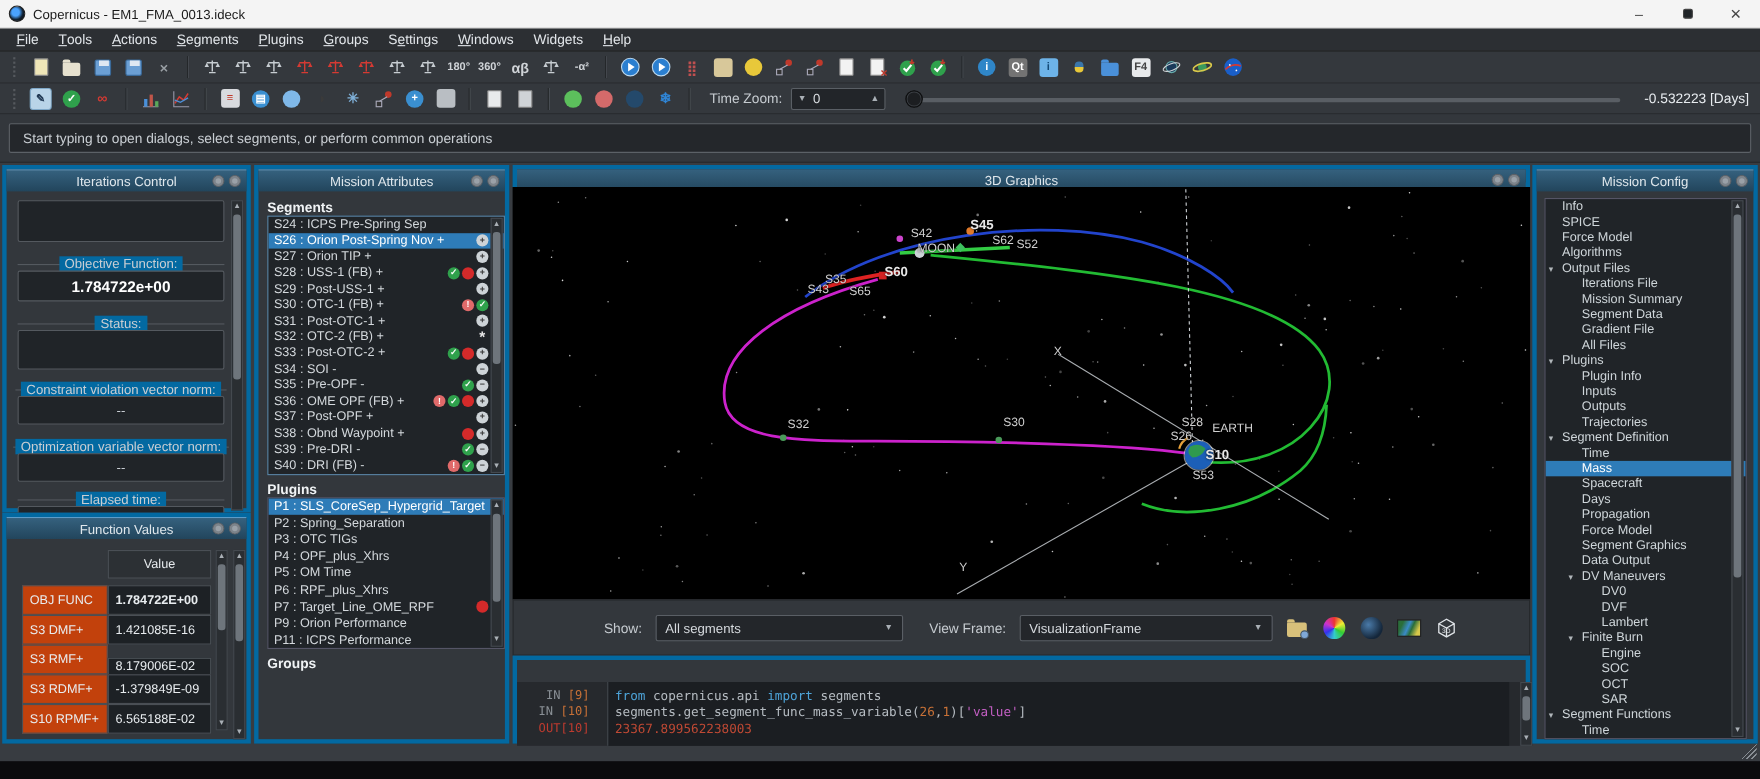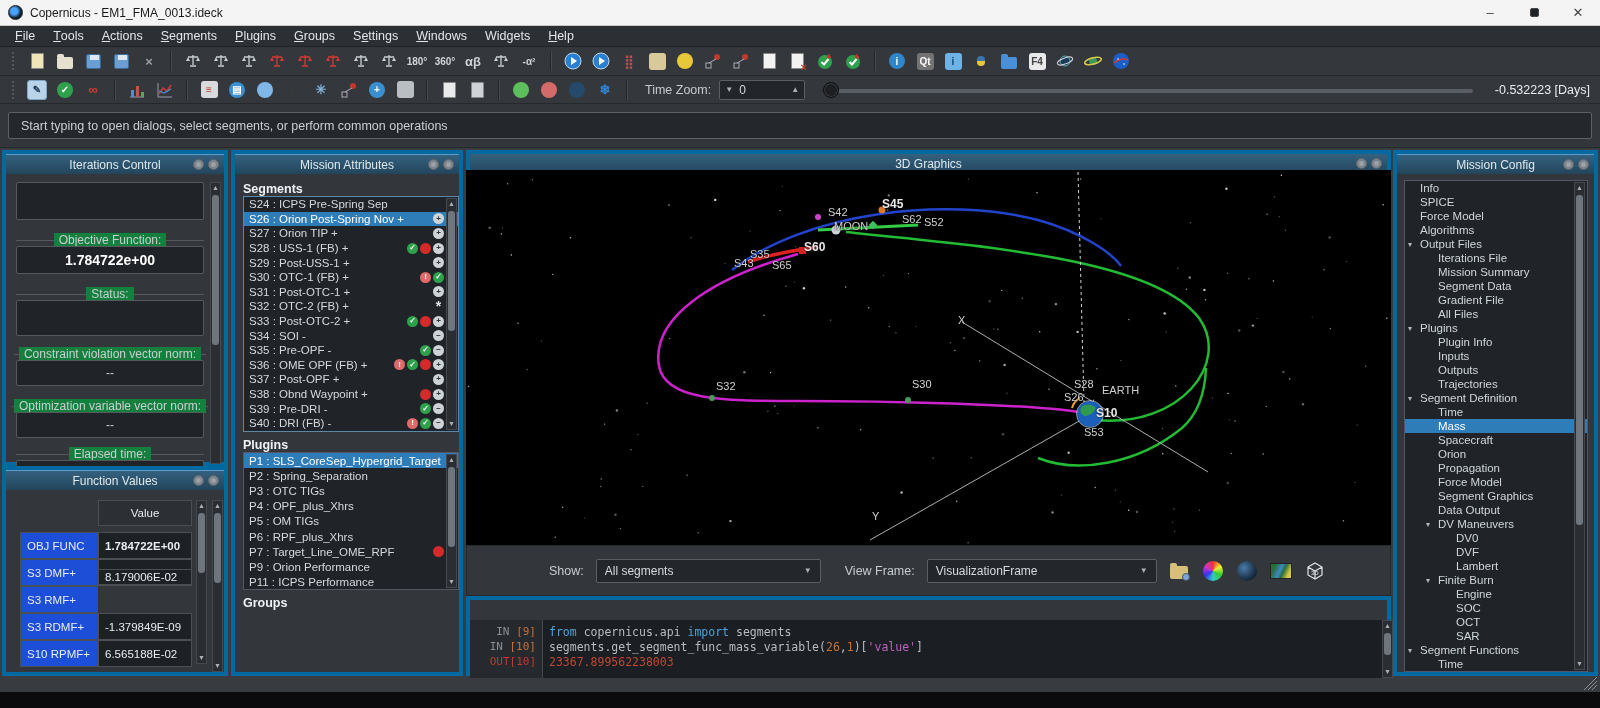--- a/index.html
+++ b/index.html
@@ -72,21 +72,21 @@
     display:flex; align-items:center; justify-content:center; position:relative;}
   .phdr .ptitle { color:#dfe7ec; font-size:12px; }
   .hbtns { position:absolute; right:5px; top:4px; display:flex; gap:4px;}
   .hbtn { width:11px; height:11px; border-radius:50%; background:#9aa1a8; border:1px solid #5c6167;
     box-shadow:inset 0 0 0 2px #7d848b;}
   .box { background:#202428; border:1px solid #54595f; border-radius:2px;}
   .dashval { color:#c9ced3; font-size:12px; text-align:center; }
 
   
   .fset { position:absolute; border-top:1px solid #54595f; }
-  .fset .leg { position:relative; top:-8px; margin:0 auto; background:#15803d; padding:0 5px;
+  .fset .leg { position:relative; top:-8px; margin:0 auto; background:#0369a1; padding:0 5px;
     width:max-content; color:#c9ced3; font-size:12px;}
 
   
   .vscroll { position:absolute; width:11px; background:#2a2e32; border:1px solid #44494f;
     display:flex; flex-direction:column; align-items:center;}
   .sb-a { width:100%; height:10px; color:#aab0b6; font-size:7px; text-align:center; line-height:10px;}
   .sb-t { width:7px; background:#6e757c; border-radius:3px; margin-top:2px;}
 
   
   .listbox { position:absolute; background:#202428; border:1px solid #556; overflow:hidden;}
@@ -95,41 +95,41 @@
   .lrow.sel { background:#2e7cb8; color:#fff;}
   .lrow .ricons { position:absolute; right:14px; top:0; height:100%; display:flex; align-items:center; gap:2px;}
   .sico { width:11px; height:11px; border-radius:50%; display:flex; align-items:center; justify-content:center;
     font-size:8px; font-weight:bold; line-height:1;}
   .sico.star { background:transparent !important; font-size:14px; color:#e8e8e8; font-weight:bold;}
   .sect-label { position:absolute; color:#f0f3f5; font-size:12.5px; font-weight:bold;}
 
   
   .fv-cell { position:absolute; border:1px solid #4a4f55; color:#e8ecef; font-size:11.5px;
     display:flex; align-items:center;}
-  .fv-name { background:#1d4ed8; padding-left:6px;}
+  .fv-name { background:#c2410c; padding-left:6px;}
   .fv-val  { background:#1d2125; padding-left:6px;}
   .fv-hdr  { background:#2c3034; justify-content:center;}
 
   
   #canvas3d { position:absolute; left:466px; top:170px; width:925px; height:375px; background:#000; overflow:hidden;}
   .glabel { position:absolute; color:#d0d0d0; font-size:11px; text-shadow:0 0 2px #000; white-space:nowrap;}
   .glabel.b { font-weight:bold; color:#e8e8e8; font-size:12px;}
 
   
   #gctrl { position:absolute; left:466px; top:545px; width:925px; height:51px; background:#33373c;
     border:1px solid #26292c; display:flex; align-items:center;}
   .gc-label { color:#c6cbd0; font-size:12.5px; }
   .dropdown { height:24px; background:#23262a; border:1px solid #5a5f65; border-radius:2px;
     color:#d6dade; font-size:12px; display:flex; align-items:center; padding:0 8px;}
   .dropdown .dd-arrow { margin-left:auto; font-size:8px; color:#aab0b6;}
   .gicon { width:24px; height:24px; margin-left:10px; display:flex; align-items:center; justify-content:center;}
 
   
   #pypanel { position:absolute; left:466px; top:596px; width:925px; height:80px;}
-  #pybody { position:absolute; left:0; top:20px; width:923px; height:58px; background:#26292d; display:flex;}
+  #pybody { position:absolute; left:0; top:20px; width:923px; height:58px; background:#26292d; display:flex;gap:10px;}
   #pygutter { width:72px; padding-top:5px; font-family:"DejaVu Sans Mono", monospace; font-size:11px;
     text-align:right; }
   #pygutter div { height:15px; padding-right:6px;}
   #pycode { flex:1; background:#1b1e22; border-left:1px solid #44494f; padding:5px 0 0 6px;
     font-family:"DejaVu Sans Mono", monospace; font-size:11.5px; }
   #pycode div { height:15px; white-space:pre;}
   .ck{color:#4da3d8;} .cp{color:#b6bcc2;} .cn{color:#c87137;} .cs{color:#c45fc4;} .co{color:#bf4934;}
   .gin{color:#8a9096;} .gbr{color:#c87137;} .gout{color:#bf3b2f;}
 
   
@@ -506,21 +506,21 @@
           <span class="hbtn"></span>
         </span>
     </div>
     <div id="fv-table">
         <div class="fv-cell fv-hdr" style="left: 92px; top: 30px; width: 94px; height: 26px; position: absolute;">Value</div>
         <div class="fv-cell fv-name" style="left: 14px; top: 62px; width: 78px; height: 27px; position: absolute;">OBJ FUNC</div>
         <div class="fv-cell fv-val" style="left: 92px; top: 62px; width: 94px; height: 27px; position: absolute; font-weight: bold;">1.784722E+00</div>
         <div class="fv-cell fv-name" style="left: 14px; top: 89px; width: 78px; height: 27px; position: absolute;">S3 DMF+</div>
         <div class="fv-cell fv-val" style="left: 92px; top: 89px; width: 94px; height: 27px; position: absolute;">1.421085E-16</div>
         <div class="fv-cell fv-name" style="left: 14px; top: 116px; width: 78px; height: 27px; position: absolute;">S3 RMF+</div>
-        <div class="fv-cell fv-val" style="left: 92px; top: 99px; width: 94px; height: 16px; position: absolute;">8.179006E-02</div>
+        <div class="fv-cell fv-val" style="left: 92px; top: 128px; width: 94px; height: 16px; position: absolute;">8.179006E-02</div>
         <div class="fv-cell fv-name" style="left: 14px; top: 143px; width: 78px; height: 27px; position: absolute; text-align: right;">S3 RDMF+</div>
         <div class="fv-cell fv-val" style="left: 92px; top: 143px; width: 94px; height: 27px; position: absolute;">-1.379849E-09</div>
         <div class="fv-cell fv-name" style="left: 14px; top: 170px; width: 78px; height: 27px; position: absolute;">S10 RPMF+</div>
         <div class="fv-cell fv-val" style="left: 92px; top: 170px; width: 94px; height: 27px; position: absolute;">6.565188E-02</div>
       </div>
     <div class="vscroll" style="left:190px; top:30px; height:164px;">
       <span class="sb-a">▲</span>
       <span class="sb-t" style="height:60px;"></span>
       <span class="sb-a" style="margin-top:auto;">▼</span>
     </div>
@@ -661,21 +661,21 @@
         <div class="lrow" style="height: 15.2px;">
           <span>P2 : Spring_Separation</span>
         </div>
         <div class="lrow" style="height: 15.2px;">
           <span>P3 : OTC TIGs</span>
         </div>
         <div class="lrow" style="height: 15.2px;">
           <span>P4 : OPF_plus_Xhrs</span>
         </div>
         <div class="lrow" style="height: 15.2px;">
-          <span>P5 : OM TIGs</span>
+          <span>P5 : OM Time</span>
         </div>
         <div class="lrow" style="height: 15.2px;">
           <span>P6 : RPF_plus_Xhrs</span>
         </div>
         <div class="lrow" style="height: 15.2px;">
           <span>P7 : Target_Line_OME_RPF</span>
           <span class="ricons">
             <span class="sico" style="background: rgb(212, 42, 42); color: rgb(255, 255, 255);"></span>
           </span>
         </div>
@@ -1020,21 +1020,21 @@
         <div class="trow">
           <span style="margin-left: 33px;">Time</span>
         </div>
         <div class="trow sel">
           <span style="margin-left: 33px;">Mass</span>
         </div>
         <div class="trow">
           <span style="margin-left: 33px;">Spacecraft</span>
         </div>
         <div class="trow">
-          <span style="margin-left: 33px;">Orion</span>
+          <span style="margin-left: 33px;">Days</span>
         </div>
         <div class="trow">
           <span style="margin-left: 33px;">Propagation</span>
         </div>
         <div class="trow">
           <span style="margin-left: 33px;">Force Model</span>
         </div>
         <div class="trow">
           <span style="margin-left: 33px;">Segment Graphics</span>
         </div>

